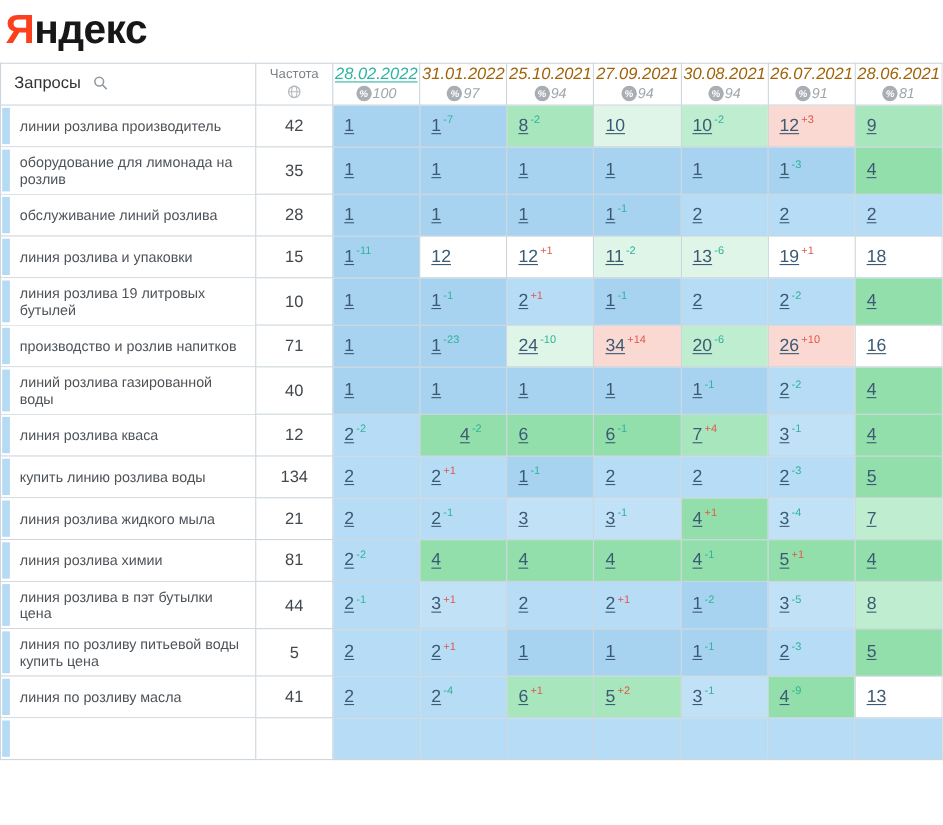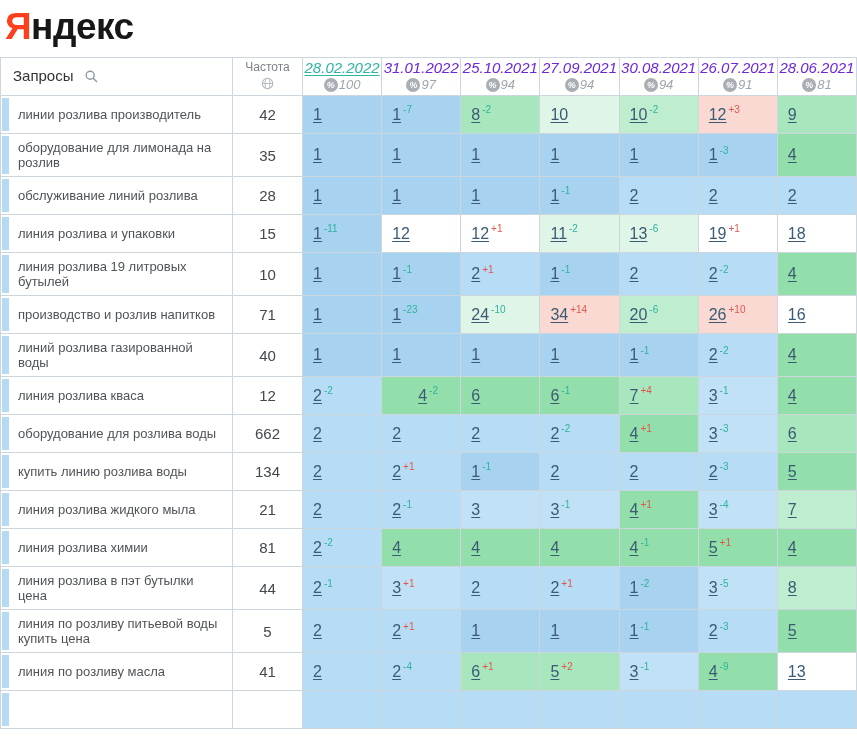--- a/index.html
+++ b/index.html
@@ -17,21 +17,21 @@
   table.pos-table {
     border-collapse:collapse; table-layout:fixed; width:857px;
   }
   .pos-table th, .pos-table td { border:1px solid #ccd6dc; }
 
   thead th { height:38px; background:#fff; vertical-align:middle; padding:2px 0; }
   th.th-queries { text-align:left; padding-left:12px; font-weight:400; font-size:15px; color:#333; }
   th.th-queries .magnifier { margin-left:7px; vertical-align:-2px; }
   th.th-freq { font-weight:400; font-size:12px; color:#7d8287; text-align:center; line-height:13px; }
   th.th-date { font-weight:400; font-size:15px; color:#1f2327; text-align:center; line-height:16px;font-style:italic; }
-  .date-link { color:#6d28d9; text-decoration:none; cursor:pointer; }
+  .date-link { color:#a16207; text-decoration:none; cursor:pointer; }
   .date-link.active { color:#2cb5a2; text-decoration:underline; text-underline-offset:2px; }
   .badge-row { display:flex; justify-content:center; align-items:center; gap:1px; margin-top:1px; }
   .pct-badge {
     width:14px; height:14px; border-radius:50%; background:#a9aeb4; color:#fff;
     font-size:9px; font-weight:700; display:inline-flex; align-items:center; justify-content:center;
   }
   .coverage { font-size:13px; color:#9fa6ab; }
 
   td.query {
     position:relative; background:#fff; padding:3px 8px 3px 17px;
@@ -193,31 +193,20 @@
         <td class="freq">12</td>
         <td class="cell" style="background: rgb(183, 220, 245);"><a class="pos">2</a><sup class="delta up">-2</sup></td>
         <td class="cell" style="background: rgb(146, 223, 171); padding-left: 36px;"><a class="pos">4</a><sup class="delta up">-2</sup></td>
         <td class="cell" style="background: rgb(146, 223, 171);"><a class="pos">6</a></td>
         <td class="cell" style="background: rgb(146, 223, 171);"><a class="pos">6</a><sup class="delta up">-1</sup></td>
         <td class="cell" style="background: rgb(168, 230, 189);"><a class="pos">7</a><sup class="delta down">+4</sup></td>
         <td class="cell" style="background: rgb(193, 225, 247);"><a class="pos">3</a><sup class="delta up">-1</sup></td>
         <td class="cell" style="background: rgb(146, 223, 171);"><a class="pos">4</a></td>
       </tr>
       <tr style="height: 38px;">
-        <td class="query"><span class="row-stripe"></span><span>оборудование для розлива воды</span></td>
-        <td class="freq">662</td>
-        <td class="cell" style="background: rgb(183, 220, 245);"><a class="pos">2</a></td>
-        <td class="cell" style="background: rgb(183, 220, 245);"><a class="pos">2</a></td>
-        <td class="cell" style="background: rgb(183, 220, 245);"><a class="pos">2</a></td>
-        <td class="cell" style="background: rgb(183, 220, 245);"><a class="pos">2</a><sup class="delta up">-2</sup></td>
-        <td class="cell" style="background: rgb(146, 223, 171);"><a class="pos">4</a><sup class="delta down">+1</sup></td>
-        <td class="cell" style="background: rgb(193, 225, 247);"><a class="pos">3</a><sup class="delta up">-3</sup></td>
-        <td class="cell" style="background: rgb(168, 230, 189);"><a class="pos">6</a></td>
-      </tr>
-      <tr style="height: 38px;">
         <td class="query"><span class="row-stripe"></span><span>купить линию розлива воды</span></td>
         <td class="freq">134</td>
         <td class="cell" style="background: rgb(183, 220, 245);"><a class="pos">2</a></td>
         <td class="cell" style="background: rgb(183, 220, 245);"><a class="pos">2</a><sup class="delta down">+1</sup></td>
         <td class="cell" style="background: rgb(167, 211, 240);"><a class="pos">1</a><sup class="delta up">-1</sup></td>
         <td class="cell" style="background: rgb(183, 220, 245);"><a class="pos">2</a></td>
         <td class="cell" style="background: rgb(183, 220, 245);"><a class="pos">2</a></td>
         <td class="cell" style="background: rgb(183, 220, 245);"><a class="pos">2</a><sup class="delta up">-3</sup></td>
         <td class="cell" style="background: rgb(146, 223, 171);"><a class="pos">5</a></td>
       </tr>

